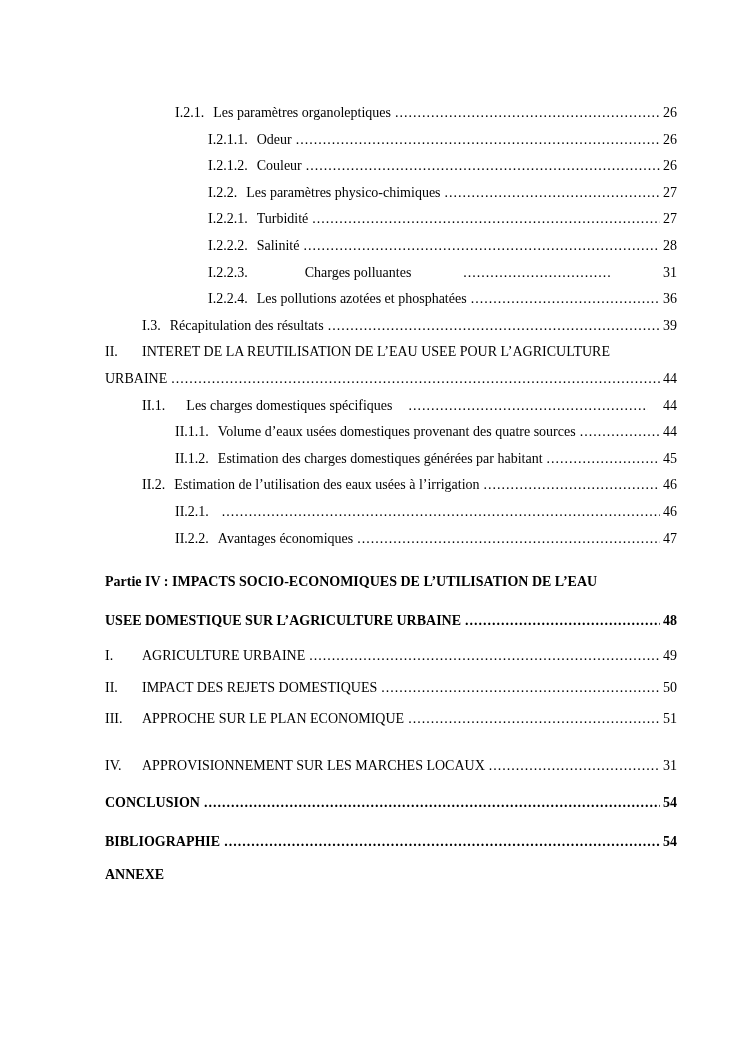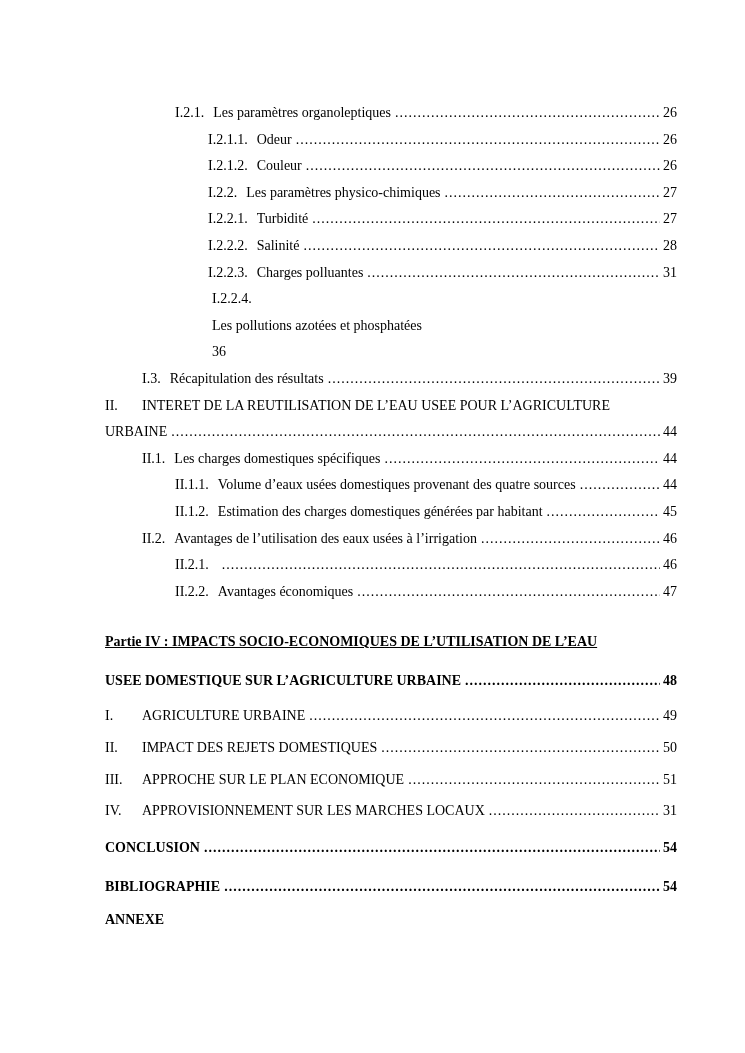--- a/index.html
+++ b/index.html
@@ -77,83 +77,83 @@
         <span class="ttl">Turbidité</span>
         <span class="dots"></span>
         <span class="pg">27</span>
       </div>
       <div class="row" style="padding-left: 103px;">
         <span class="lbl">I.2.2.2.</span>
         <span class="ttl">Salinité</span>
         <span class="dots"></span>
         <span class="pg">28</span>
       </div>
-      <div class="row" style="padding-left: 103px;">
+      <div class="row" style="padding-left: 103px; gap: 48px;">
         <span class="lbl">I.2.2.3.</span>
         <span class="ttl">Charges polluantes</span>
         <span class="dots"></span>
         <span class="pg">31</span>
       </div>
-      <div class="row" style="padding-left: 103px; flex-direction: column;">
+      <div class="row" style="padding-left: 103px;">
         <span class="lbl">I.2.2.4.</span>
         <span class="ttl">Les pollutions azotées et phosphatées</span>
         <span class="dots"></span>
         <span class="pg">36</span>
       </div>
       <div class="row" style="padding-left: 37px;">
         <span class="lbl">I.3.</span>
         <span class="ttl">Récapitulation des résultats</span>
         <span class="dots"></span>
         <span class="pg">39</span>
       </div>
       <div class="row" style="padding-left: 0px;">
         <span class="lbl tab">II.</span>
         <span class="ttl">INTERET DE LA REUTILISATION DE L’EAU USEE POUR L’AGRICULTURE</span>
       </div>
       <div class="row" style="padding-left: 0px;">
         <span class="ttl">URBAINE</span>
         <span class="dots"></span>
         <span class="pg">44</span>
       </div>
-      <div class="row" style="padding-left: 37px;">
+      <div class="row" style="padding-left: 37px; gap: 12px;">
         <span class="lbl">II.1.</span>
         <span class="ttl">Les charges domestiques spécifiques</span>
         <span class="dots"></span>
         <span class="pg">44</span>
       </div>
       <div class="row" style="padding-left: 70px;">
         <span class="lbl">II.1.1.</span>
         <span class="ttl">Volume d’eaux usées domestiques provenant des quatre sources</span>
         <span class="dots"></span>
         <span class="pg">44</span>
       </div>
       <div class="row" style="padding-left: 70px; text-align: center;">
         <span class="lbl">II.1.2.</span>
         <span class="ttl">Estimation des charges domestiques générées par habitant</span>
         <span class="dots"></span>
         <span class="pg">45</span>
       </div>
       <div class="row" style="padding-left: 37px;">
         <span class="lbl">II.2.</span>
-        <span class="ttl">Avantages de l’utilisation des eaux usées à l’irrigation</span>
+        <span class="ttl">Estimation de l’utilisation des eaux usées à l’irrigation</span>
         <span class="dots"></span>
         <span class="pg">46</span>
       </div>
       <div class="row" style="padding-left: 70px; justify-content: flex-end;">
         <span class="lbl">II.2.1.</span>
         <span class="dots"></span>
         <span class="pg">46</span>
       </div>
       <div class="row" style="padding-left: 70px;">
         <span class="lbl">II.2.2.</span>
         <span class="ttl">Avantages économiques</span>
         <span class="dots"></span>
         <span class="pg">47</span>
       </div>
-      <div class="row bold" style="padding-left: 0px; margin-top: 24px; text-decoration: underline;">
+      <div class="row bold" style="padding-left: 0px; margin-top: 17px;">
         <span class="ttl">Partie IV : IMPACTS SOCIO-ECONOMIQUES DE L’UTILISATION DE L’EAU</span>
       </div>
       <div class="row bold" style="padding-left: 0px; margin-top: 12px;">
         <span class="ttl">USEE DOMESTIQUE SUR L’AGRICULTURE URBAINE</span>
         <span class="dots"></span>
         <span class="pg">48</span>
       </div>
       <div class="row" style="padding-left: 0px; margin-top: 9px;">
         <span class="lbl tab">I.</span>
         <span class="ttl">AGRICULTURE URBAINE</span>
@@ -165,21 +165,21 @@
         <span class="ttl">IMPACT  DES REJETS DOMESTIQUES</span>
         <span class="dots"></span>
         <span class="pg">50</span>
       </div>
       <div class="row" style="padding-left: 0px; margin-top: 5px; justify-content: center;">
         <span class="lbl tab">III.</span>
         <span class="ttl">APPROCHE SUR LE PLAN ECONOMIQUE</span>
         <span class="dots"></span>
         <span class="pg">51</span>
       </div>
-      <div class="row" style="padding-left: 0px; margin-top: 5px;">
+      <div class="row" style="padding-left: 0px; margin-top: 20px;">
         <span class="lbl tab">IV.</span>
         <span class="ttl">APPROVISIONNEMENT SUR LES MARCHES LOCAUX</span>
         <span class="dots"></span>
         <span class="pg">31</span>
       </div>
       <div class="row bold" style="padding-left: 0px; margin-top: 10px;">
         <span class="ttl">CONCLUSION </span>
         <span class="dots"></span>
         <span class="pg">54</span>
       </div>

